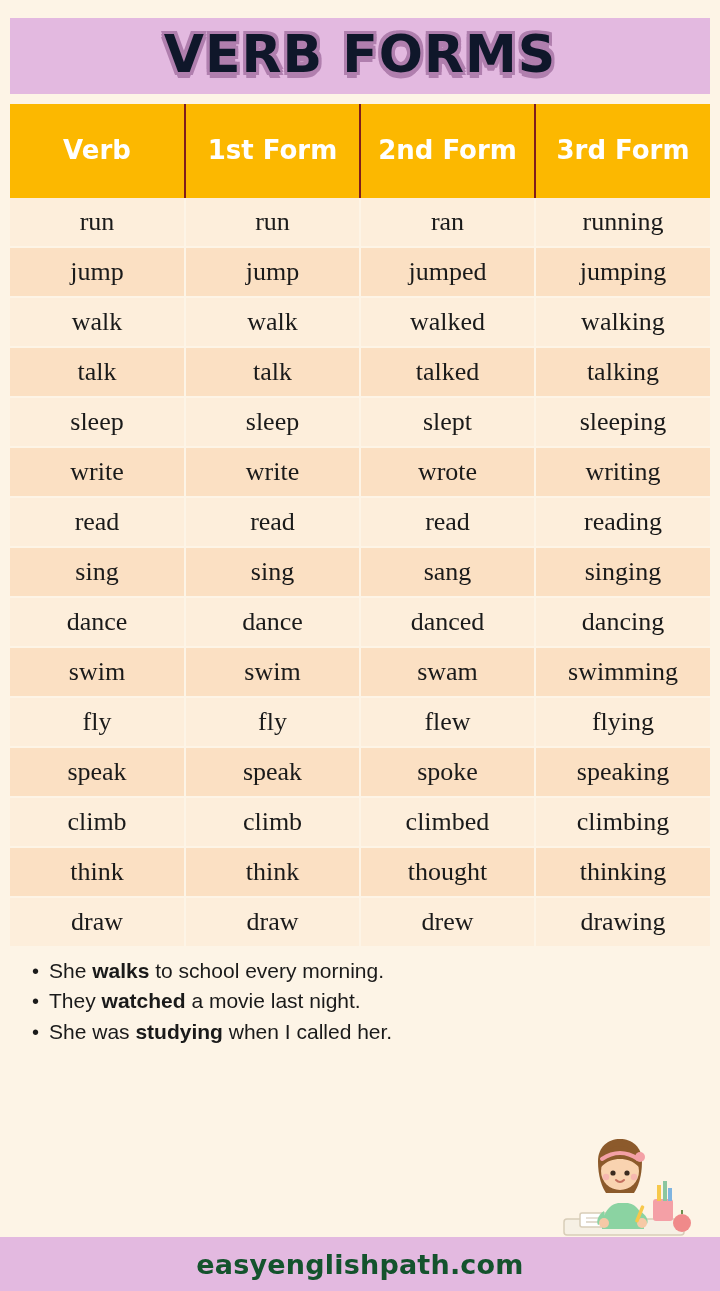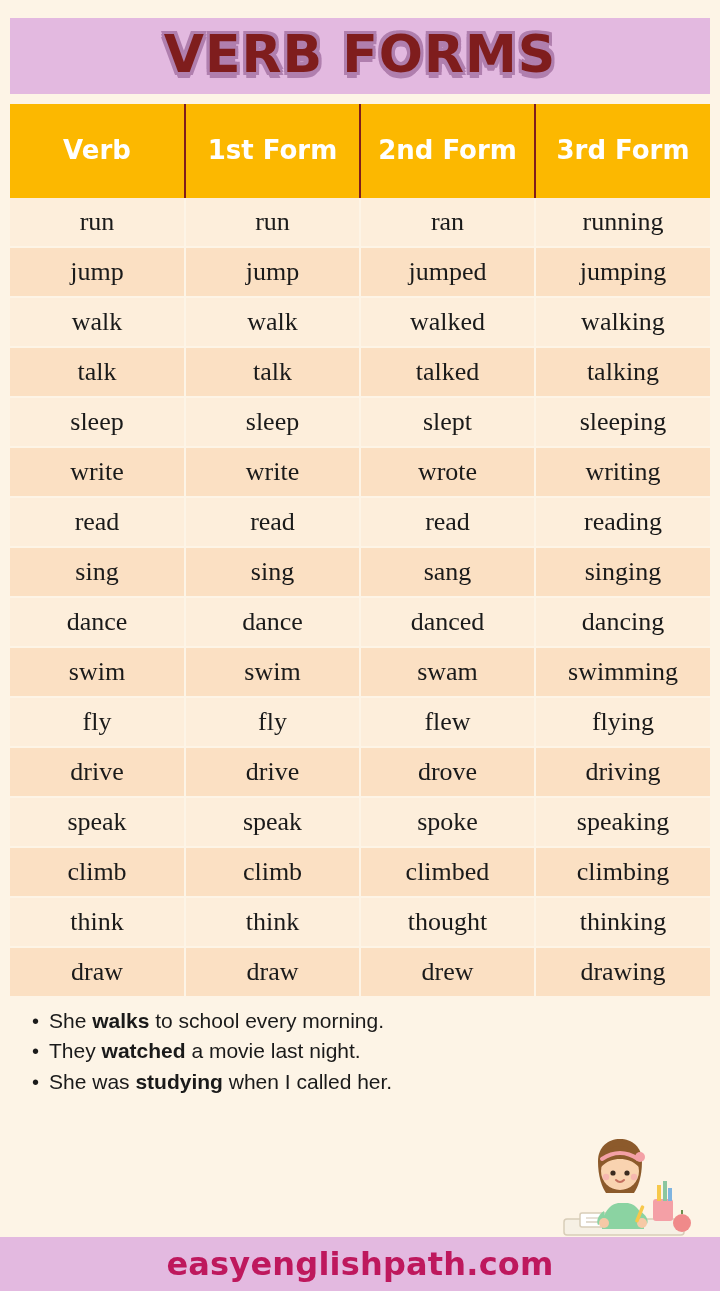--- a/index.html
+++ b/index.html
@@ -30,21 +30,21 @@
     padding: 6px 0 10px 0;
     display: flex;
     justify-content: center;
     align-items: center;
   }
   .title-text {
     font-family: "DejaVu Sans", sans-serif;
     font-weight: bold;
     font-size: 52px;
     letter-spacing: 1px;
-    color: #7f1d1d;
+    color: #0f172a;
     text-shadow:
       -3px 0 0 #b07fae, 3px 0 0 #b07fae, 0 -3px 0 #b07fae, 0 3px 0 #b07fae,
       -3px -3px 0 #b07fae, 3px -3px 0 #b07fae, -3px 3px 0 #b07fae, 3px 3px 0 #b07fae,
       0 6px 0 #b07fae;
     white-space: nowrap;
   }
   
   .table {
     width: 700px;
     margin: 0 auto;
@@ -115,22 +115,22 @@
     background: #e3b9e0;
     height: 54px;
     margin: 0 -10px;
     display: flex;
     align-items: center;
     justify-content: center;
   }
   .footer-text {
     font-family: "DejaVu Sans", sans-serif;
     font-weight: bold;
-    font-size: 32px;
-    color: #be185d;
+    font-size: 27px;
+    color: #14532d;
     letter-spacing: 0.2px;
   }
 </style>
 </head>
 <body>
 
 <div class="page">
 
   <div class="title-wrap">
     <div class="title-band">
@@ -206,26 +206,20 @@
           <td>swim</td>
           <td>swim</td>
           <td>swam</td>
           <td>swimming</td>
         </tr>
         <tr>
           <td>fly</td>
           <td>fly</td>
           <td>flew</td>
           <td>flying</td>
-        </tr>
-        <tr>
-          <td>drive</td>
-          <td>drive</td>
-          <td>drove</td>
-          <td>driving</td>
         </tr>
         <tr>
           <td>speak</td>
           <td>speak</td>
           <td>spoke</td>
           <td>speaking</td>
         </tr>
         <tr>
           <td>climb</td>
           <td>climb</td>

